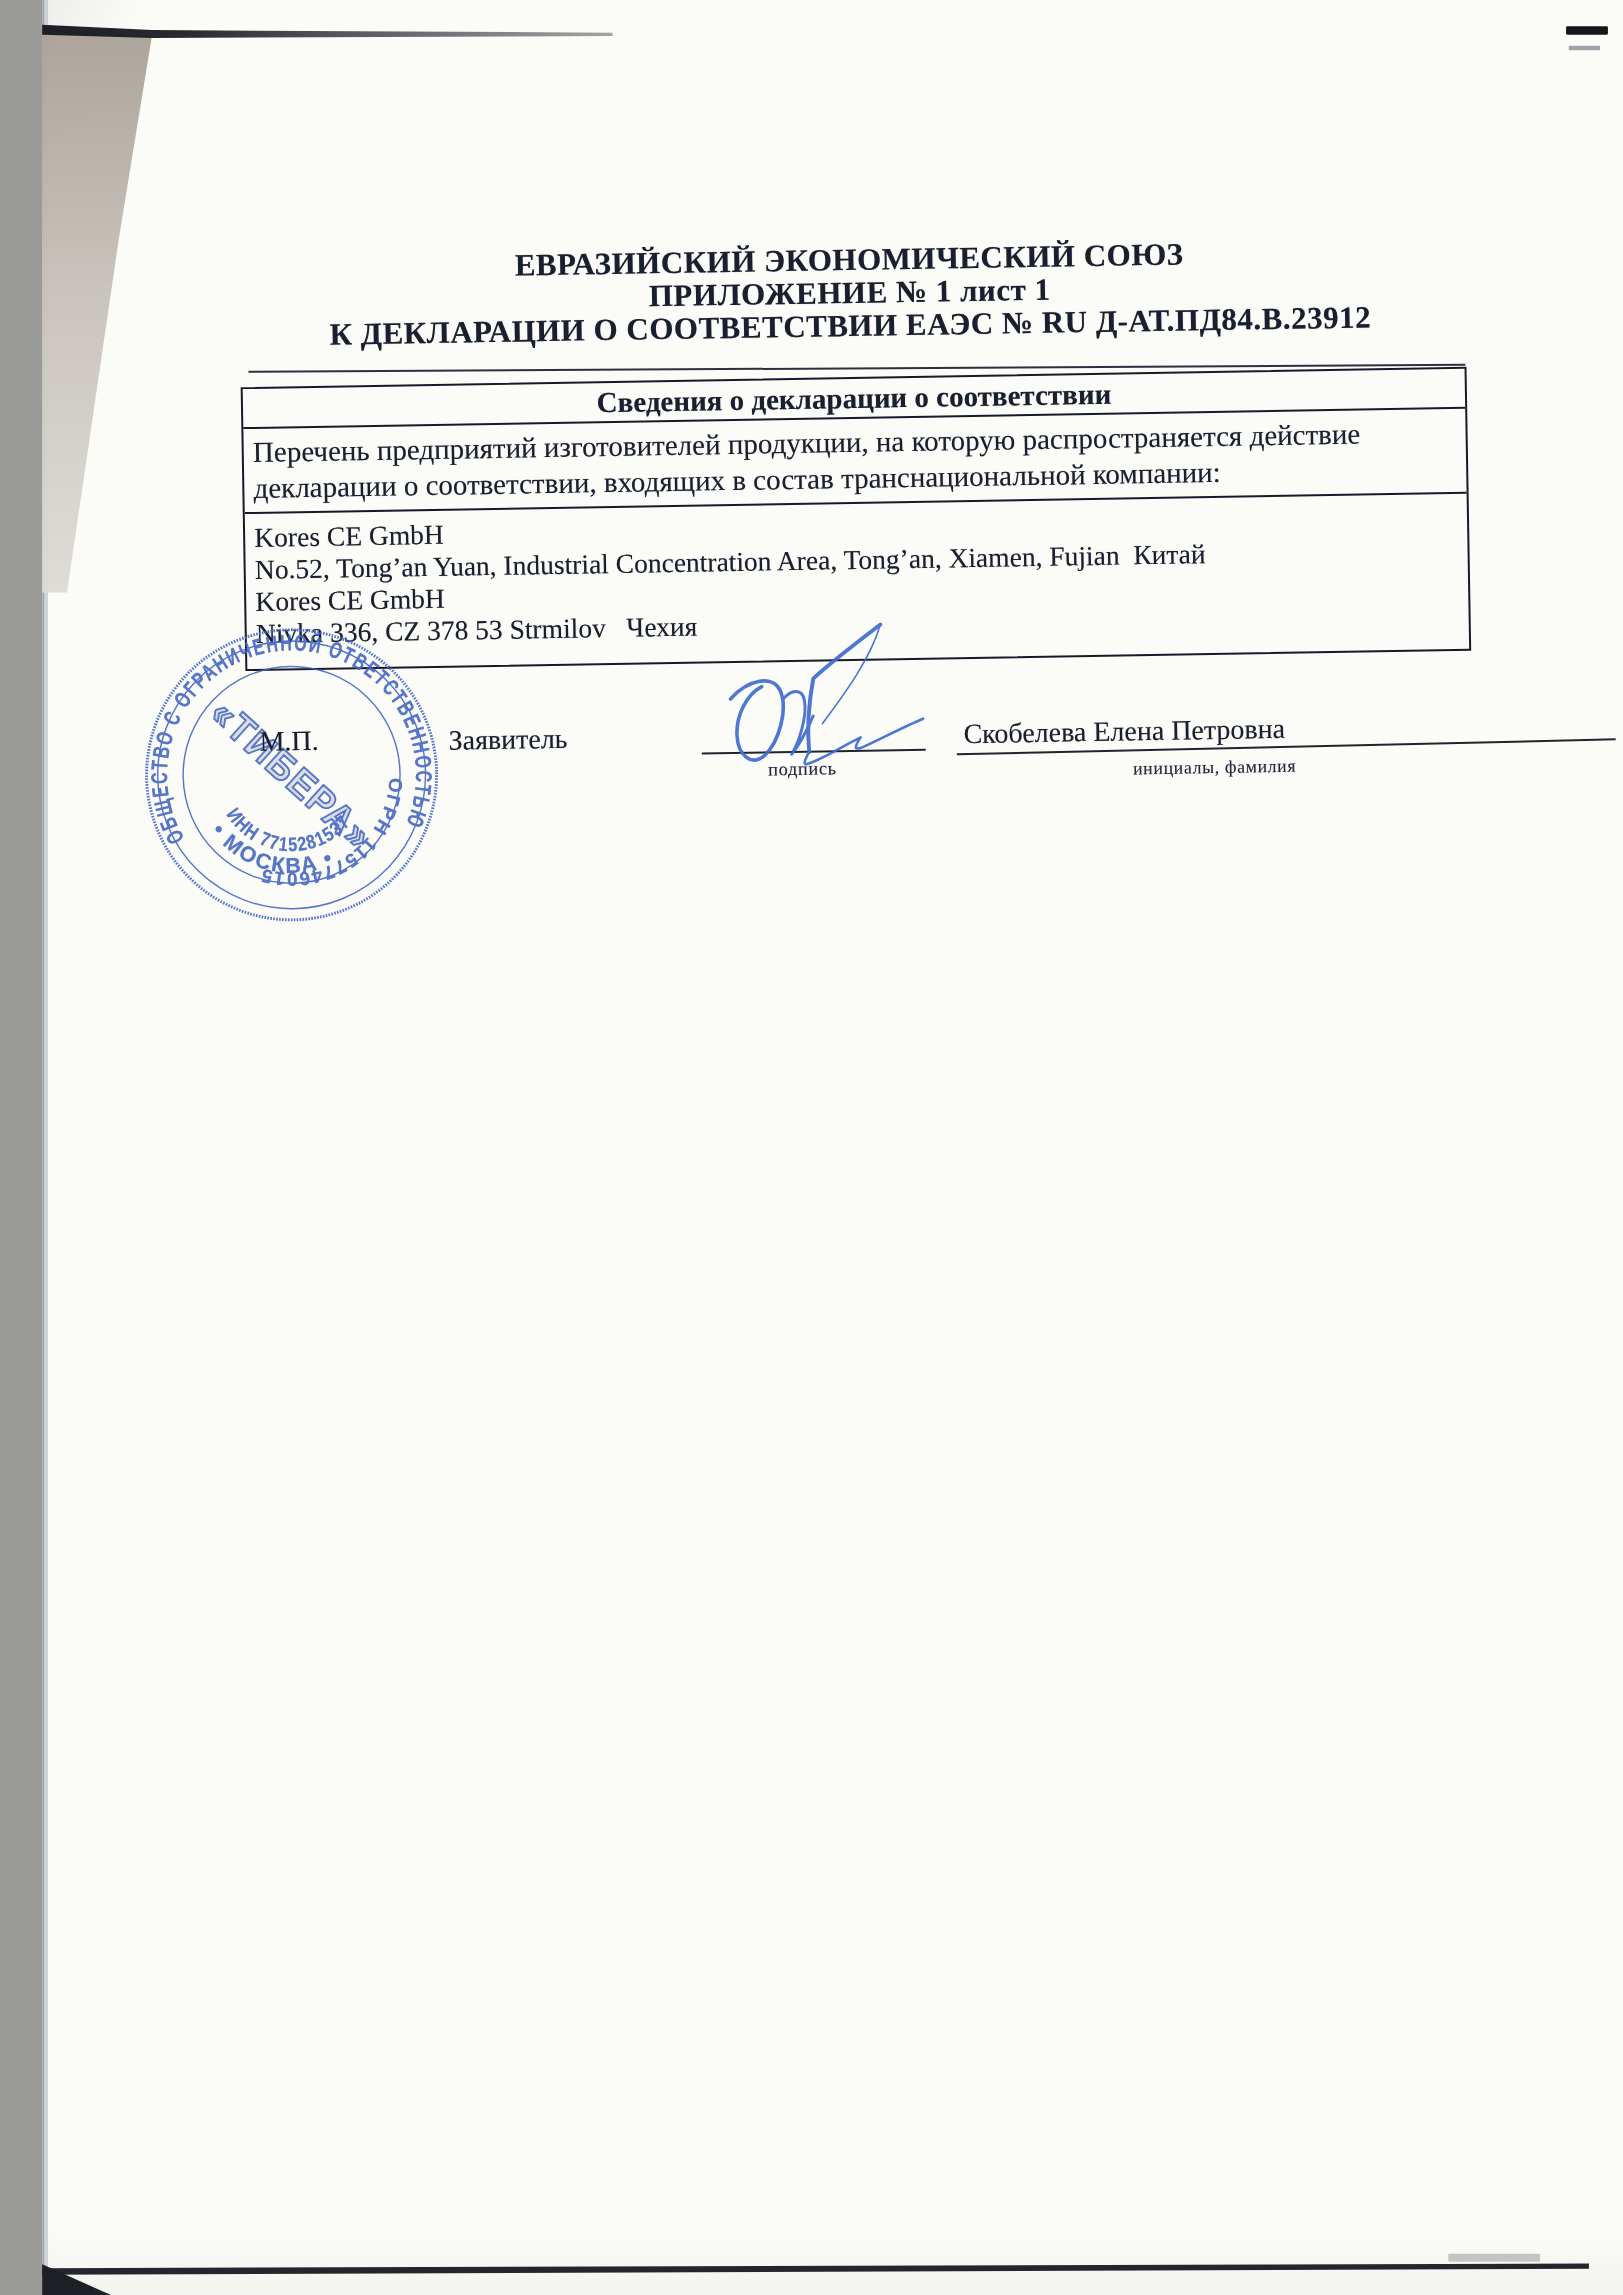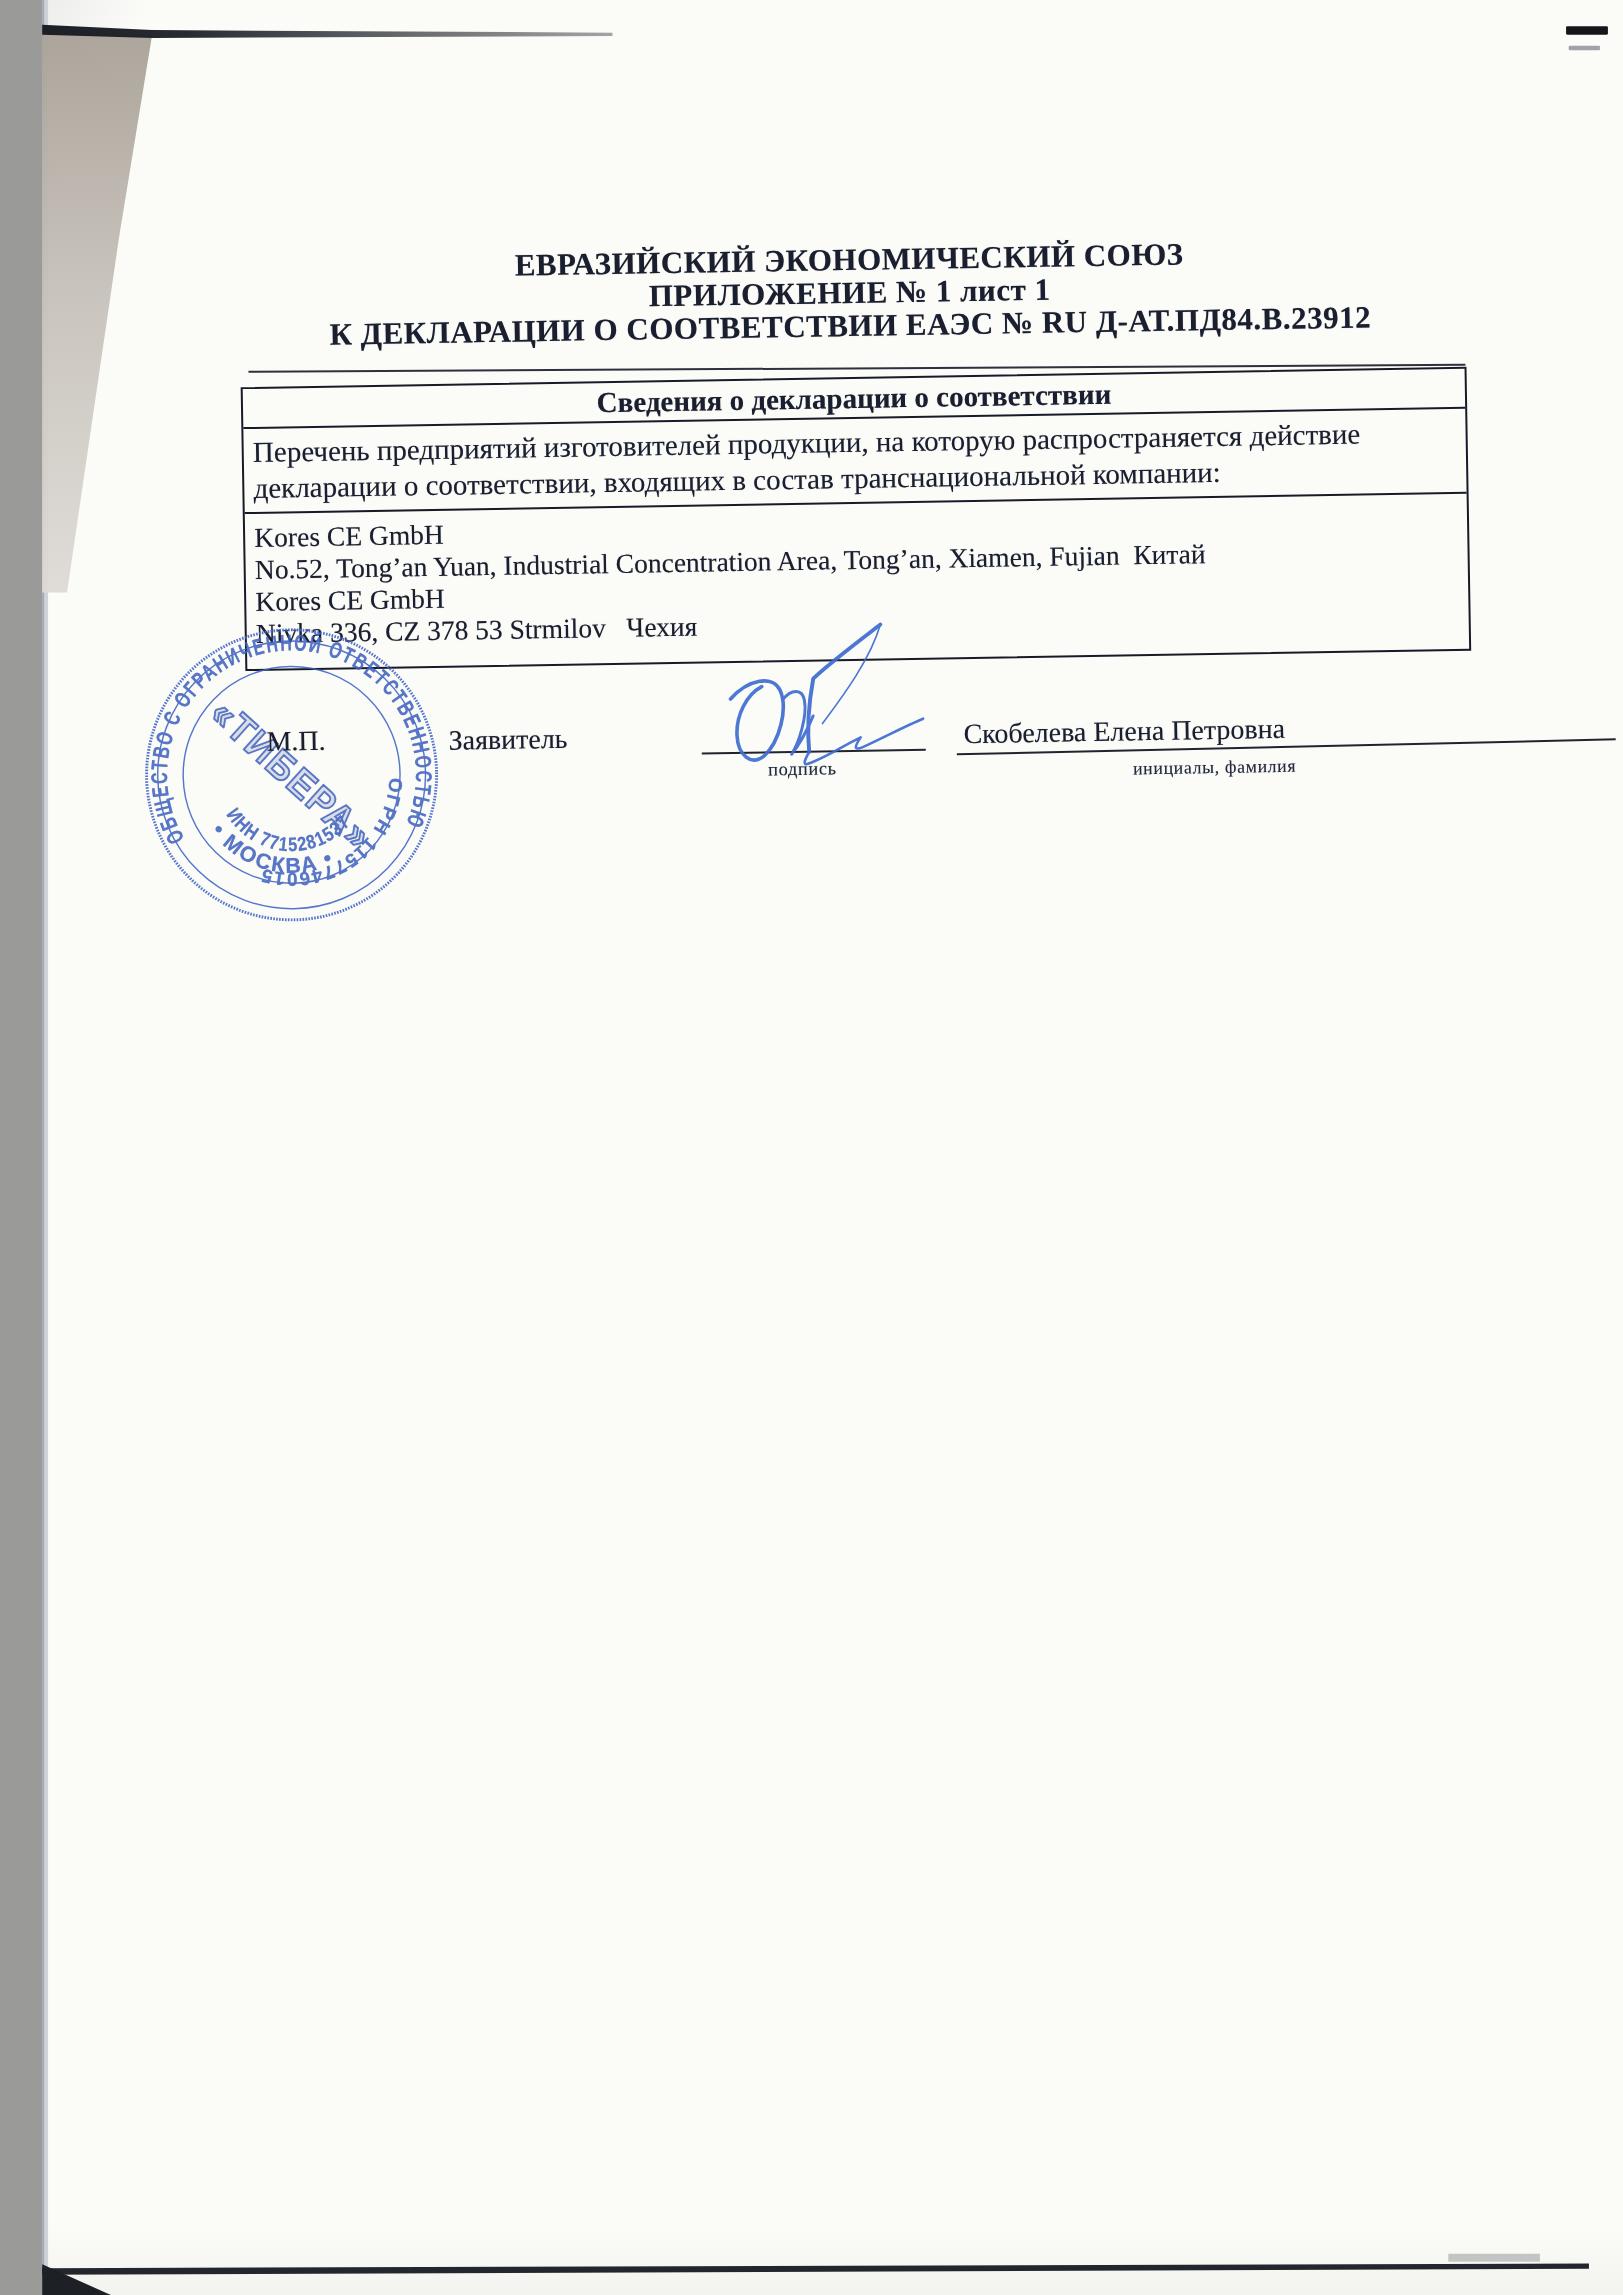--- a/index.html
+++ b/index.html
@@ -46,21 +46,21 @@
     border-bottom:2px solid #171b28;text-align:center;font-weight:bold;
     font-size:29px;padding:3.3px 0 2px;
   }
   .tbl-para{
     border-bottom:2px solid #171b28;font-size:29px;line-height:36px;
     padding:4.6px 9.2px 5.9px;
   }
   .tbl-list{font-size:27.5px;line-height:32px;padding:7.9px 9.2px 19.6px;}
   .co-line{white-space:pre;}
   .sig-label{position:absolute;font-size:28px;z-index:3;}
-  .mp{left:221px;top:716px;}
+  .mp{left:214px;top:716px;}
   .applicant{left:403px;top:718px;}
   .sig-line{position:absolute;left:656px;top:750px;width:224px;height:0;
     border-bottom:2px solid #20242e;}
   .sig-caption{position:absolute;left:722px;top:758px;font-size:18.3px;
     letter-spacing:0.7px;color:#242a3c;}
   .signee-name{position:absolute;left:918px;top:720px;font-size:28px;}
   .name-line{position:absolute;left:911px;top:755px;width:659px;height:0;
     border-bottom:2px solid #20242e;transform:rotate(-0.35deg);transform-origin:left center;}
   .name-caption{position:absolute;left:1087px;top:763px;font-size:17.7px;
     letter-spacing:0.7px;color:#242a3c;}

